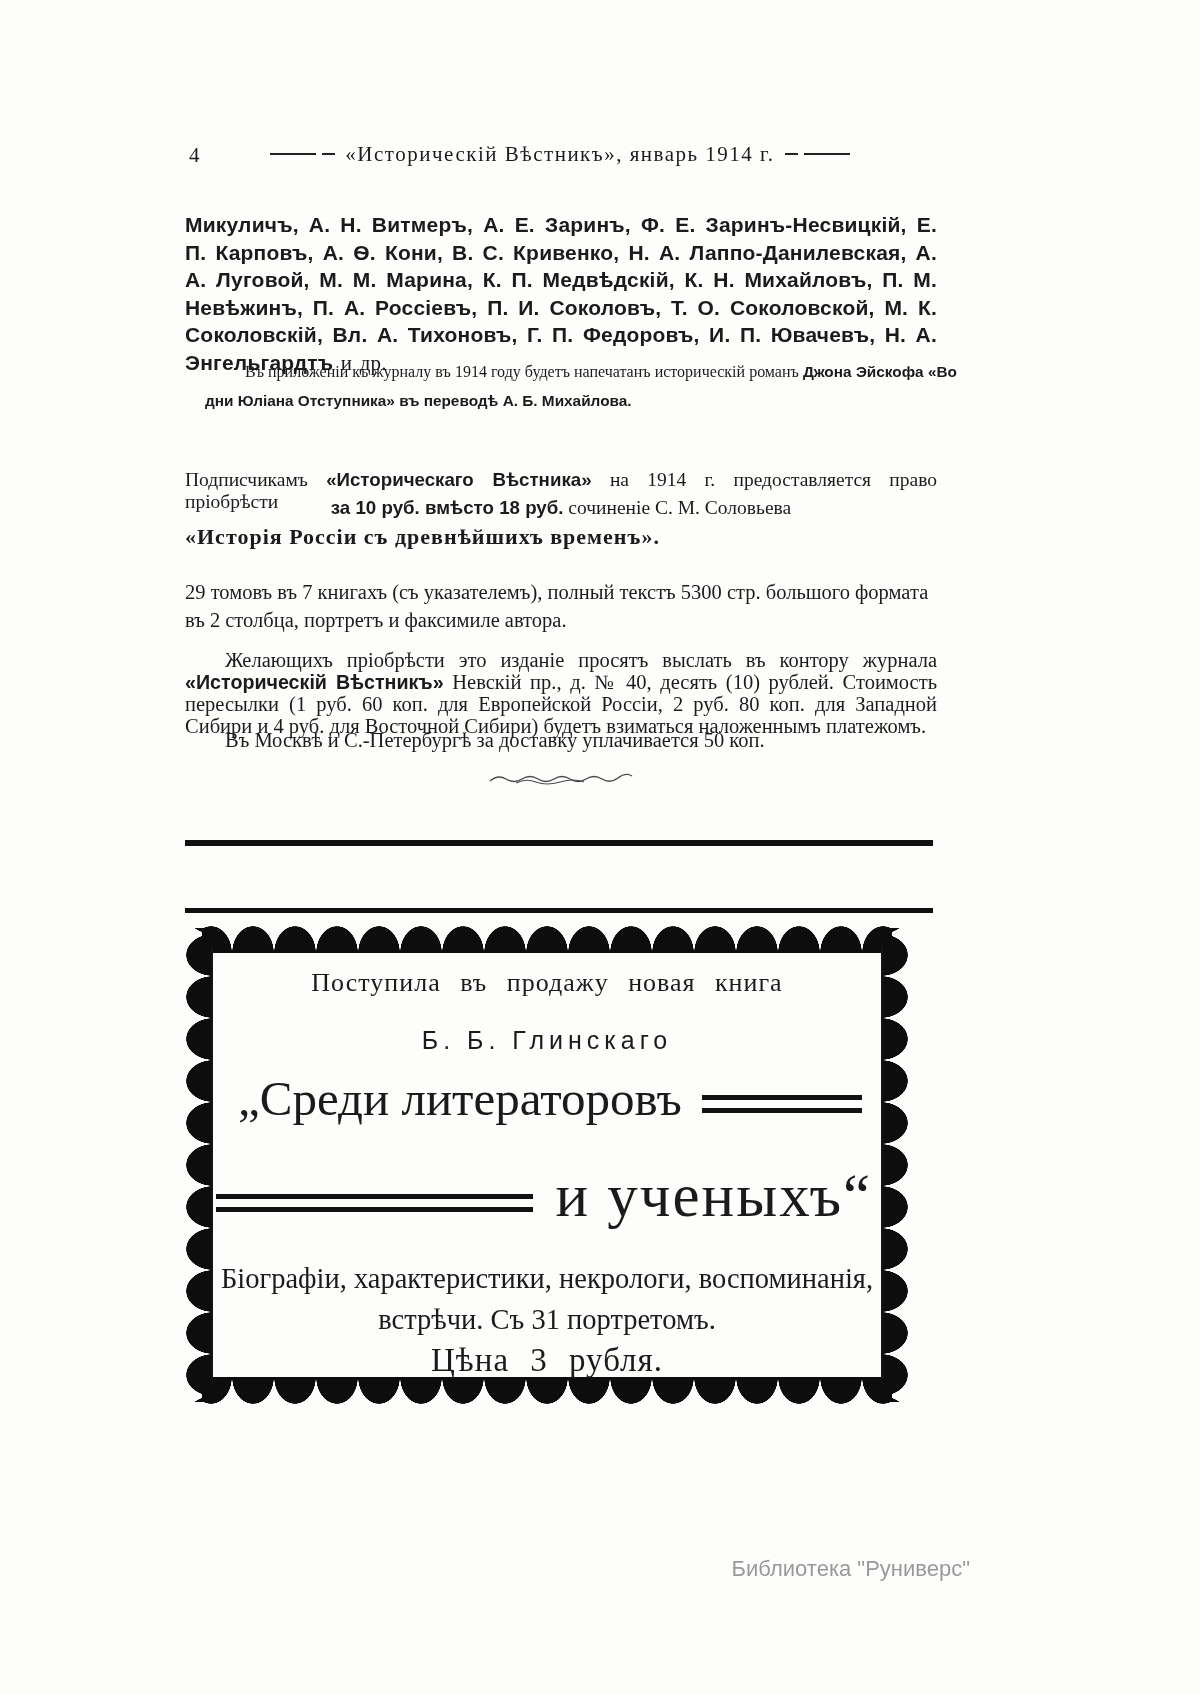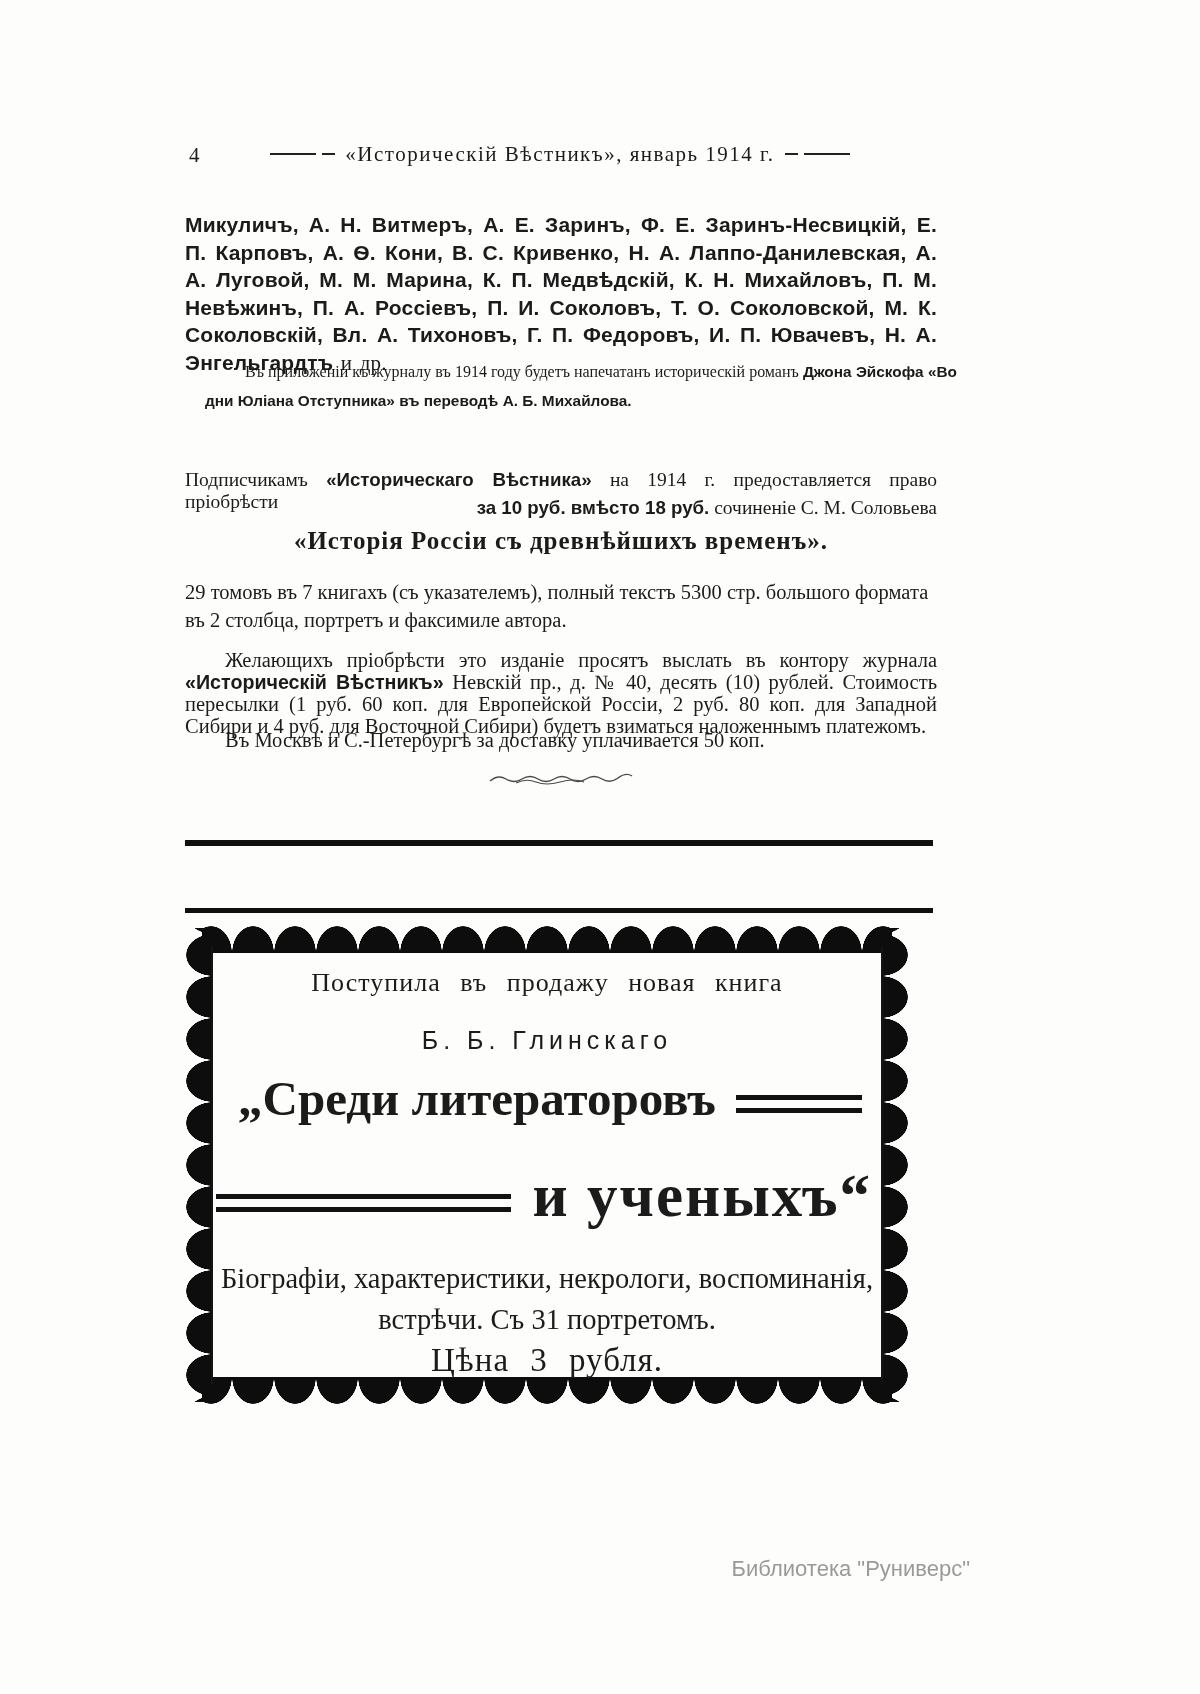--- a/index.html
+++ b/index.html
@@ -48,25 +48,25 @@
     font-size:16px; line-height:28.5px; text-align:justify; text-indent:40px;margin-left:20px;
   }
 
   
   .sub-line1 {
     position:absolute; top:449px; left:185px; width:752px;
     font-size:19.5px; text-align:justify;
   }
   .sub-line2 {
     position:absolute; top:477px; left:185px; width:752px;
-    font-size:19.5px; text-align:right;
+    font-size:19.5px; text-align:center;
   }
   .book-title {
     position:absolute; top:506px; left:185px; width:752px;
-    text-align:center; font-weight:700; font-size:25px; letter-spacing:1px;
+    text-align:left; font-weight:700; font-size:22px; letter-spacing:1px;
   }
   .volumes {
     position:absolute; top:557px; left:185px; width:752px;
     font-size:20.5px; line-height:28px;
   }
   .order {
     position:absolute; top:628px; left:185px; width:752px;
     font-size:20.5px; line-height:22px; text-align:justify; text-indent:40px;
   }
   .delivery {
@@ -125,21 +125,21 @@
   }
   .ad-title-row1 {
     position:absolute; top:146px; left:52px; right:46px;
     display:flex; align-items:center;
   }
   .ad-title-row2 {
     position:absolute; top:236px; left:30px; right:36px;
     display:flex; align-items:center;
   }
   .ad-display {
-    font-weight:700; white-space:nowrap; line-height:1.1;
+    font-weight:400; white-space:nowrap; line-height:1.1;
     font-family:"Liberation Serif","DejaVu Serif",serif;
   }
   .ad-title-row1 .ad-display { font-size:49px; }
   .ad-title-row2 .ad-display { font-size:61px; letter-spacing:2px; }
   .dbl-lines {
     flex:1 1 auto; height:18px;
     border-top:5px solid #121212; border-bottom:5px solid #121212;
   }
   .ad-title-row1 .dbl-lines { margin:10px 0 0 20px; }
   .ad-title-row2 .dbl-lines { margin:14px 22px 0 0; }

